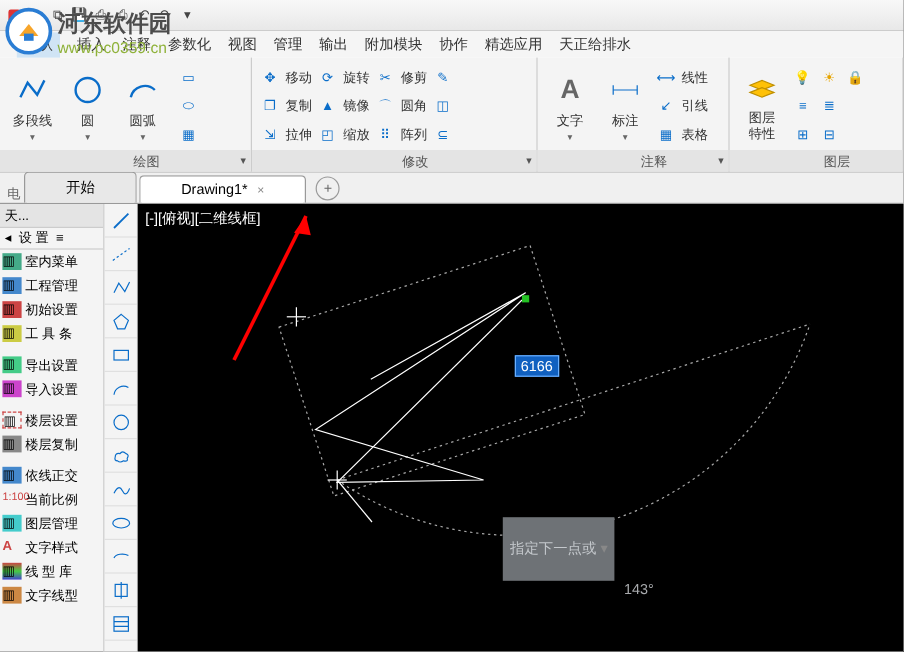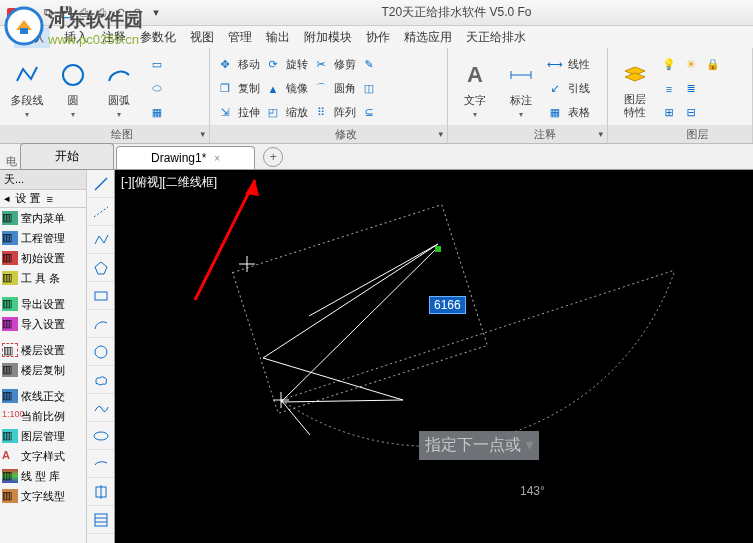--- a/index.html
+++ b/index.html
@@ -31,21 +31,21 @@
 .palette { width: 86px; display: flex; flex-direction: column; font-size: 11px; }
 .pal-title { height: 20px; background: #e4e4e4; display: flex; align-items: center; padding: 0 4px; border-bottom: 1px solid #ccc; }
 .pal-head { height: 18px; display: flex; align-items: center; gap: 6px; padding: 0 4px; border-bottom: 1px solid #ccc; }
 .pal-item { height: 20px; display: flex; align-items: center; gap: 3px; padding: 0 2px; }
 .pal-item .pi { width: 16px; height: 14px; }
 .tool-strip { width: 28px; background: #f4f4f4; border-left: 1px solid #ccc; display: flex; flex-direction: column; }
 .ts-btn { height: 28px; display: flex; align-items: center; justify-content: center; color: #0a6dc9; border-bottom: 1px solid #e0e0e0; }
 .canvas { flex: 1; background: #000; position: relative; overflow: hidden; }
 .vp-label { position: absolute; top: 4px; left: 6px; color: #fff; font-size: 12px; }
 .dim-input { position: absolute; top: 126px; left: 314px; background: #1060c0; color: #fff; font-size: 12px; padding: 1px 4px; border: 1px solid #6ab0ff; }
-.prompt-box { position: absolute; top: 261px; left: 304px; background: #6e7276; color: #c4c8cc; font-size: 16px; padding: 4px 6px; }
+.prompt-box { position: absolute; top: 261px; left: 304px; background: #6e7276; color: #c4c8cc; font-size: 12px; padding: 18px 6px; }
 .angle-label { position: absolute; top: 314px; left: 405px; color: #a8aaad; font-size: 12px; }
 .watermark { position: absolute; top: 0; left: 0; pointer-events: none; }
 .red-arrow { position: absolute; top: 2px; left: 62px; pointer-events: none; }
 </style>
 </head>
 <body>
 
 <div class="titlebar">
   <div class="qat">
     <span class="qat-btn">
@@ -55,21 +55,20 @@
       </span>
     <span class="qat-btn">▫</span>
     <span class="qat-btn">⧉</span>
     <span class="qat-btn">💾</span>
     <span class="qat-btn">⎙</span>
     <span class="qat-btn">⎙</span>
     <span class="qat-btn">↶</span>
     <span class="qat-btn">↷</span>
     <span class="qat-btn">▾</span>
   </div>
-  <div class="title-text">T20天正给排水软件 V5.0 Fo</div>
 </div>
 
 <div class="menubar">
   <span class="active">默认</span>
   <span>插入</span>
   <span>注释</span>
   <span>参数化</span>
   <span>视图</span>
   <span>管理</span>
   <span>输出</span>

